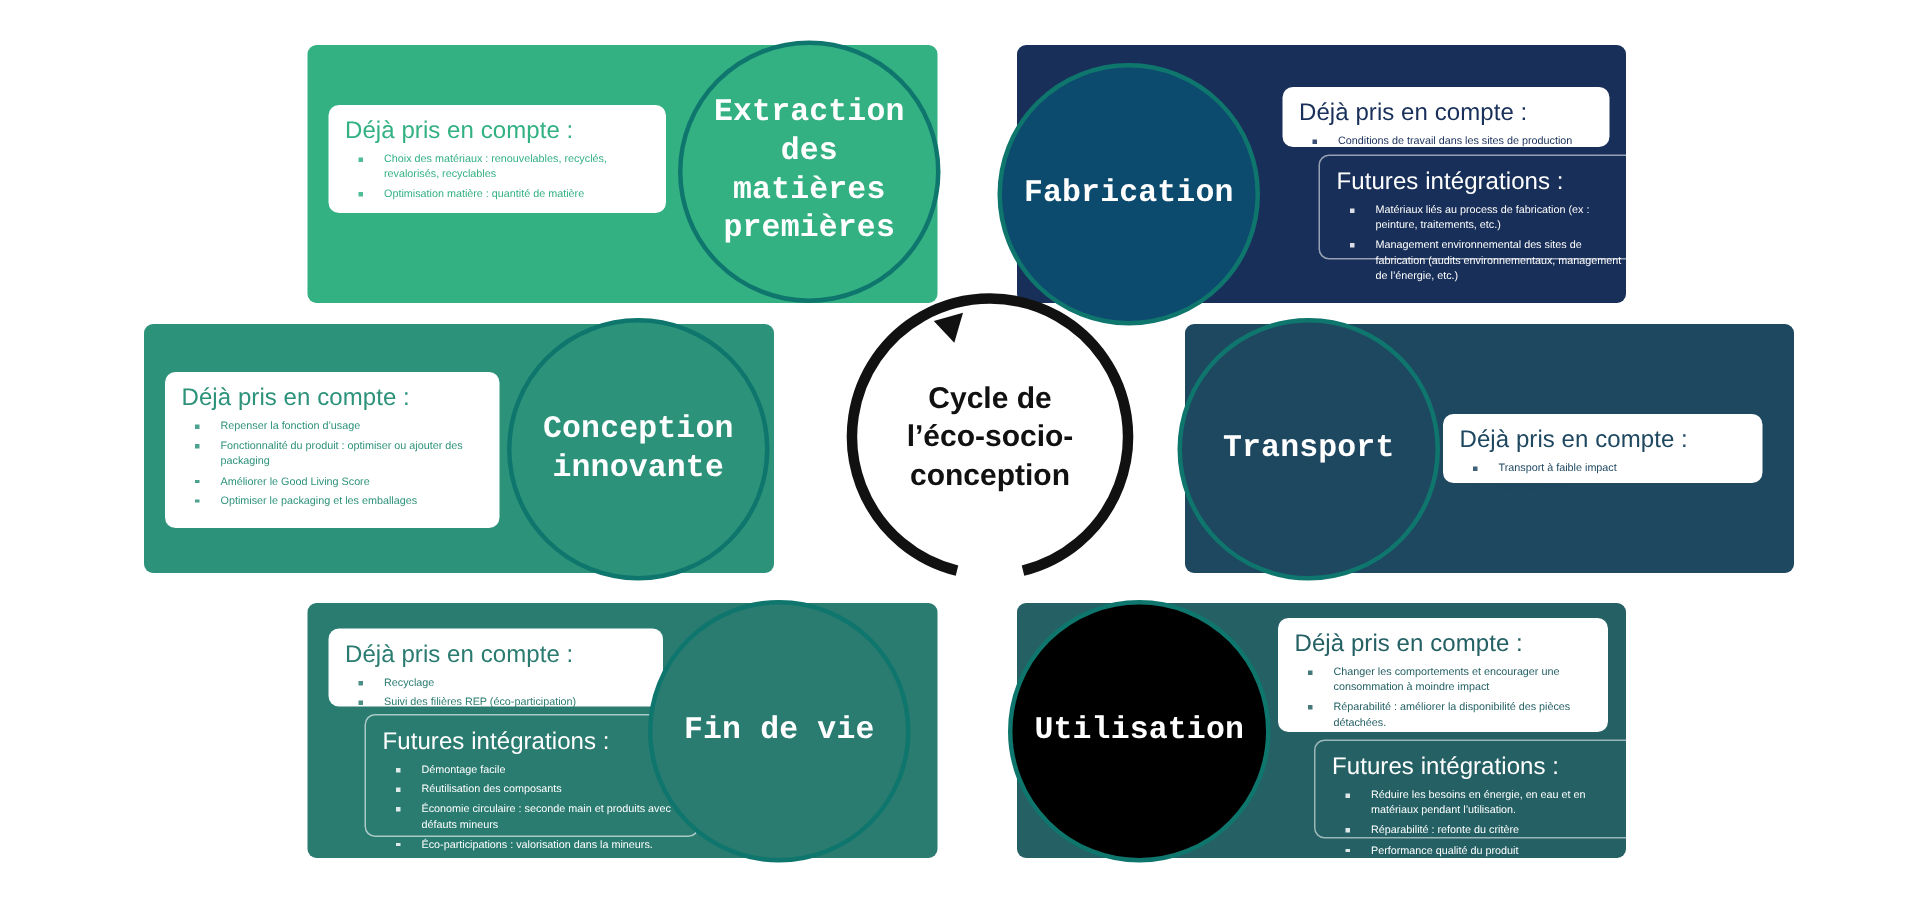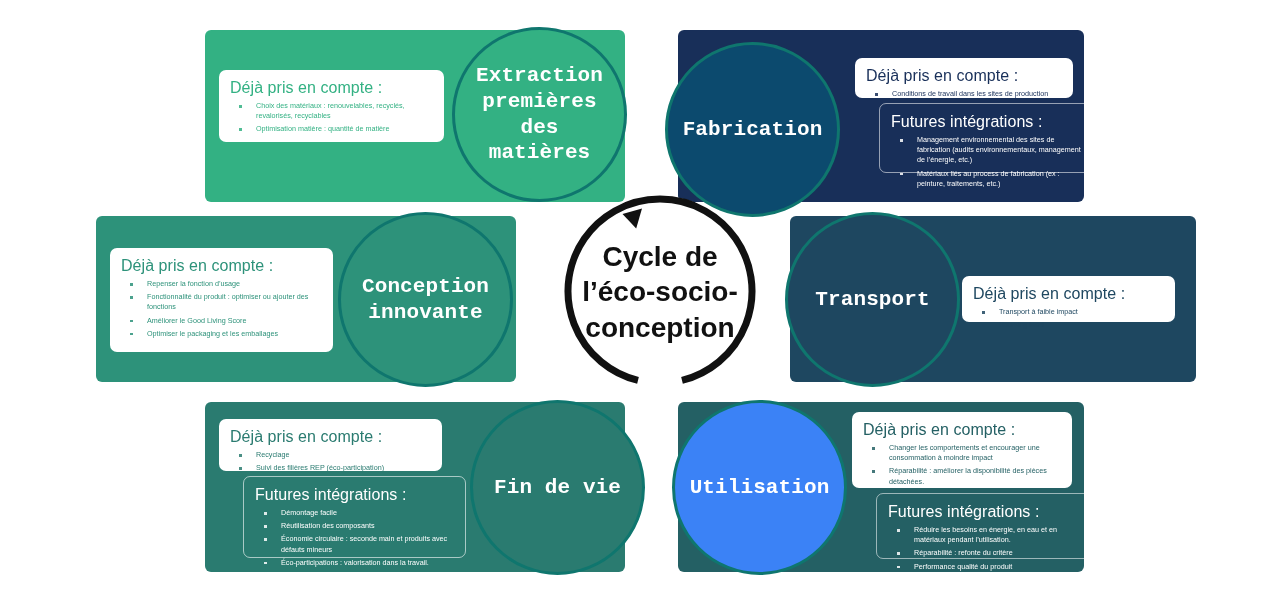--- a/index.html
+++ b/index.html
@@ -36,33 +36,33 @@
     color:#ffffff;
     font-weight:bold;
     line-height:1.22;
     letter-spacing:.1px;
     font-family:Liberation Mono, monospace;
   }
   .c-extraction{left:452px;top:27px;width:175px;height:175px;background:#33b183;font-size:21px;}
   .c-fabrication{left:665px;top:42px;width:175px;height:175px;background:#0c4a6e;font-size:21px;}
   .c-conception{left:338px;top:212px;width:175px;height:175px;background:#2d927a;font-size:21px;}
   .c-transport{left:785px;top:212px;width:175px;height:175px;background:#1e4760;font-size:21px;}
-  .c-findevie{left:470px;top:400px;width:175px;height:175px;background:#2a7b70;font-size:21px;}
-  .c-utilisation{left:672px;top:400px;width:175px;height:175px;background:#3b82f6;font-size:21px;}
+  .c-findevie{left:432px;top:400px;width:175px;height:175px;background:#2a7b70;font-size:21px;}
+  .c-utilisation{left:672px;top:400px;width:175px;height:175px;background:#000000;font-size:21px;}
   .stage-circle span{display:block;padding:0 12px;}
 
   
   #hub{
     position:absolute;left:560px;top:192px;width:200px;height:200px;
   }
   #hub svg{position:absolute;left:0;top:0;}
   #hub .hub-label{
     position:absolute;left:0;top:0;width:200px;height:200px;
     display:flex;align-items:center;justify-content:center;
-    text-align:center;color:#111111;font-weight:bold;font-size:28px;line-height:1.26;
+    text-align:center;color:#111111;font-weight:bold;font-size:20px;line-height:1.26;
     pointer-events:none;
   }
 
   
   .card{
     position:absolute;
     border-radius:7px;
     box-sizing:border-box;
     padding:9px 11px 8px 11px;
   }
@@ -121,51 +121,51 @@
   <div class="card light t-extraction" id="card-extraction-deja">
     <h4>Déjà pris en compte :</h4>
     <ul>
         <li>Choix des matériaux :  renouvelables, recyclés, revalorisés, recyclables</li>
         <li>Optimisation matière : quantité de matière</li>
       </ul>
   </div>
   <div class="stage-circle c-extraction">
     <span>
         <div>Extraction</div>
+        <div>des matières</div>
         <div>premières</div>
-        <div>des matières</div>
       </span>
   </div>
 
   <div class="panel p-fabrication"></div>
   <div class="stage-circle c-fabrication">
     <span>
         <div>Fabrication</div>
       </span>
   </div>
   <div class="card light t-fabrication" id="card-fabrication-deja">
     <h4>Déjà pris en compte :</h4>
     <ul>
         <li>Conditions de travail dans les sites de production</li>
       </ul>
   </div>
   <div class="card ghost on-dark" id="card-fabrication-fut">
     <h4>Futures intégrations :</h4>
     <ul>
+        <li>Matériaux liés au process de fabrication (ex : peinture, traitements, etc.)</li>
         <li>Management environnemental des sites de fabrication (audits environnementaux, management de l’énergie, etc.)</li>
-        <li>Matériaux liés au process de fabrication (ex : peinture, traitements, etc.)</li>
       </ul>
   </div>
 
   <div class="panel p-conception"></div>
   <div class="card light t-conception" id="card-conception-deja">
     <h4>Déjà pris en compte :</h4>
     <ul>
         <li>Repenser la fonction d’usage</li>
-        <li>Fonctionnalité du produit : optimiser ou ajouter des fonctions</li>
+        <li>Fonctionnalité du produit : optimiser ou ajouter des packaging</li>
         <li>Améliorer le Good Living Score</li>
         <li>Optimiser le packaging et les emballages</li>
       </ul>
   </div>
   <div class="stage-circle c-conception">
     <span>
         <div>Conception</div>
         <div>innovante</div>
       </span>
   </div>
@@ -191,21 +191,21 @@
         <li>Recyclage</li>
         <li>Suivi des filières REP (éco-participation)</li>
       </ul>
   </div>
   <div class="card ghost on-green" id="card-findevie-fut">
     <h4>Futures intégrations :</h4>
     <ul>
         <li>Démontage facile</li>
         <li>Réutilisation des composants</li>
         <li>Économie circulaire : seconde main et produits avec défauts mineurs</li>
-        <li>Éco-participations : valorisation dans la travail.</li>
+        <li>Éco-participations : valorisation dans la mineurs.</li>
       </ul>
   </div>
   <div class="stage-circle c-findevie">
     <span>
         <div>Fin de vie</div>
       </span>
   </div>
 
   <div class="panel p-utilisation"></div>
   <div class="stage-circle c-utilisation">

